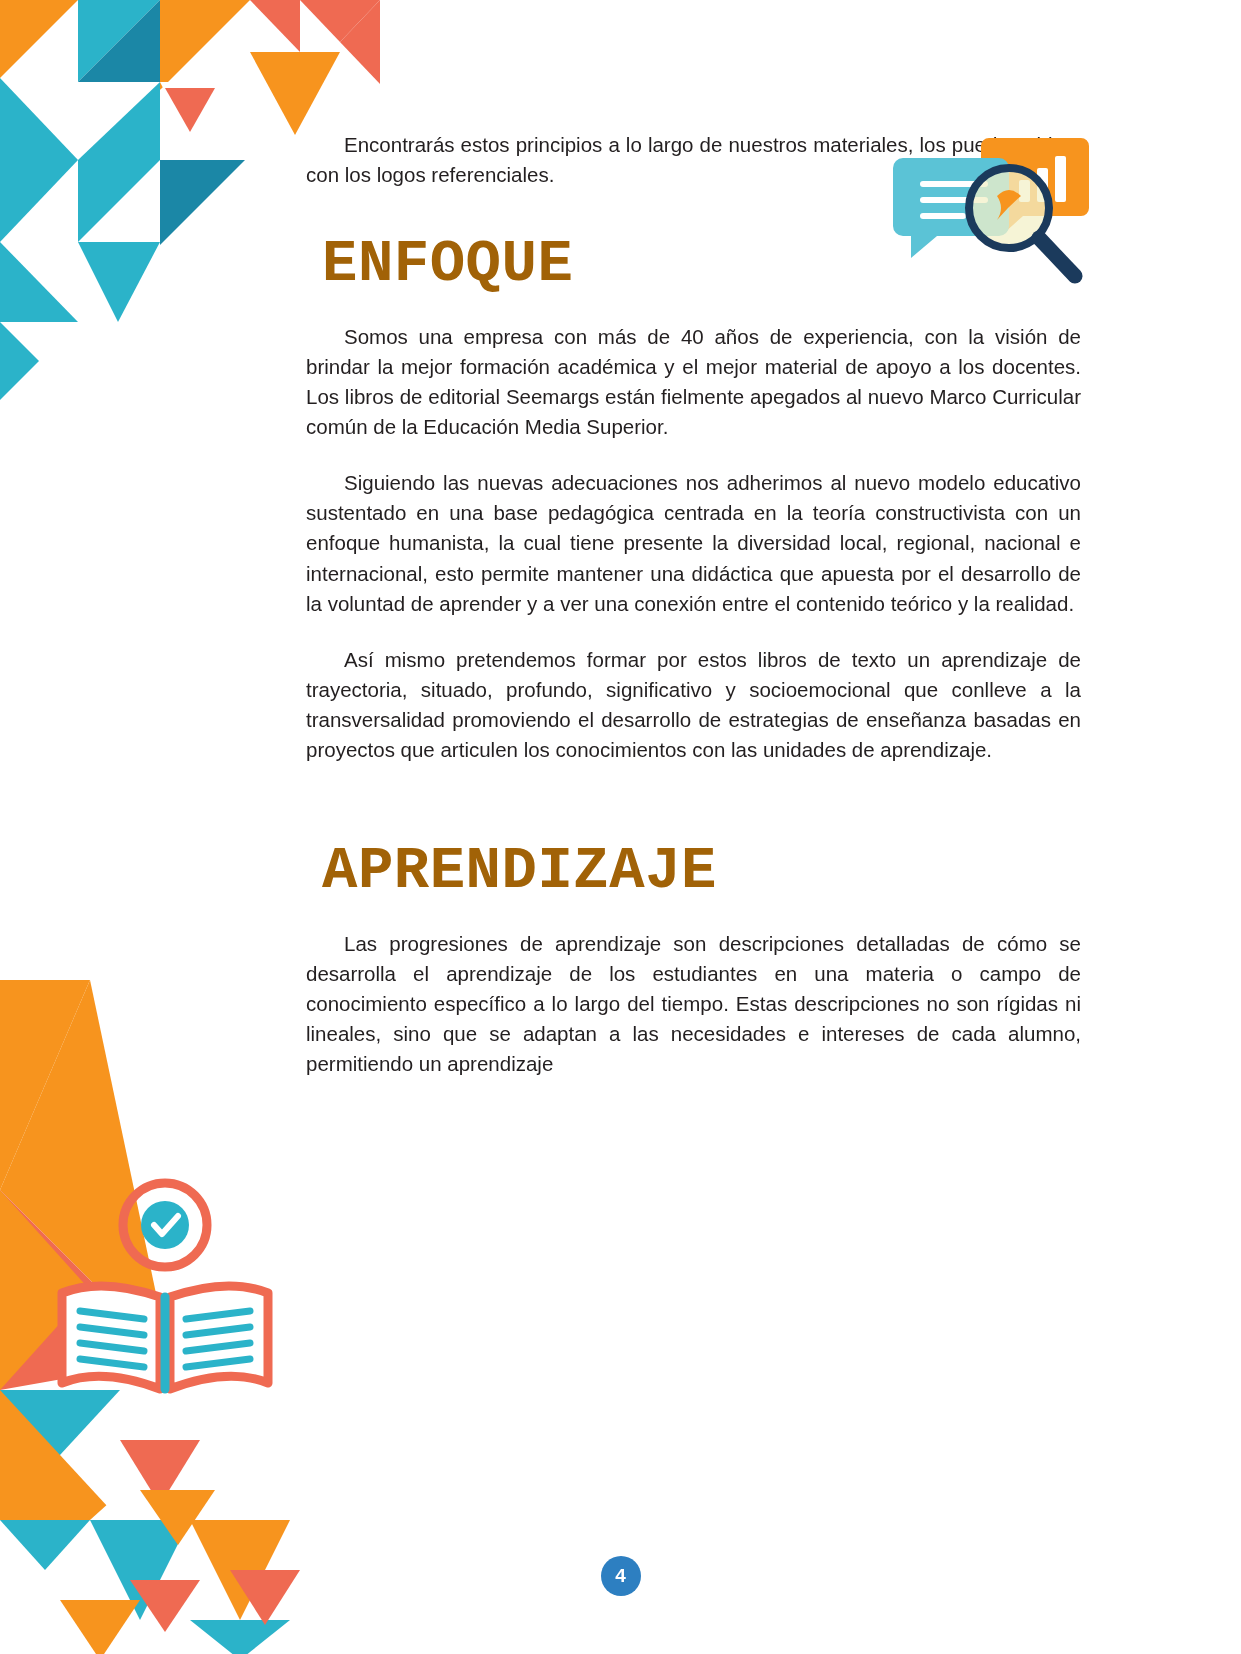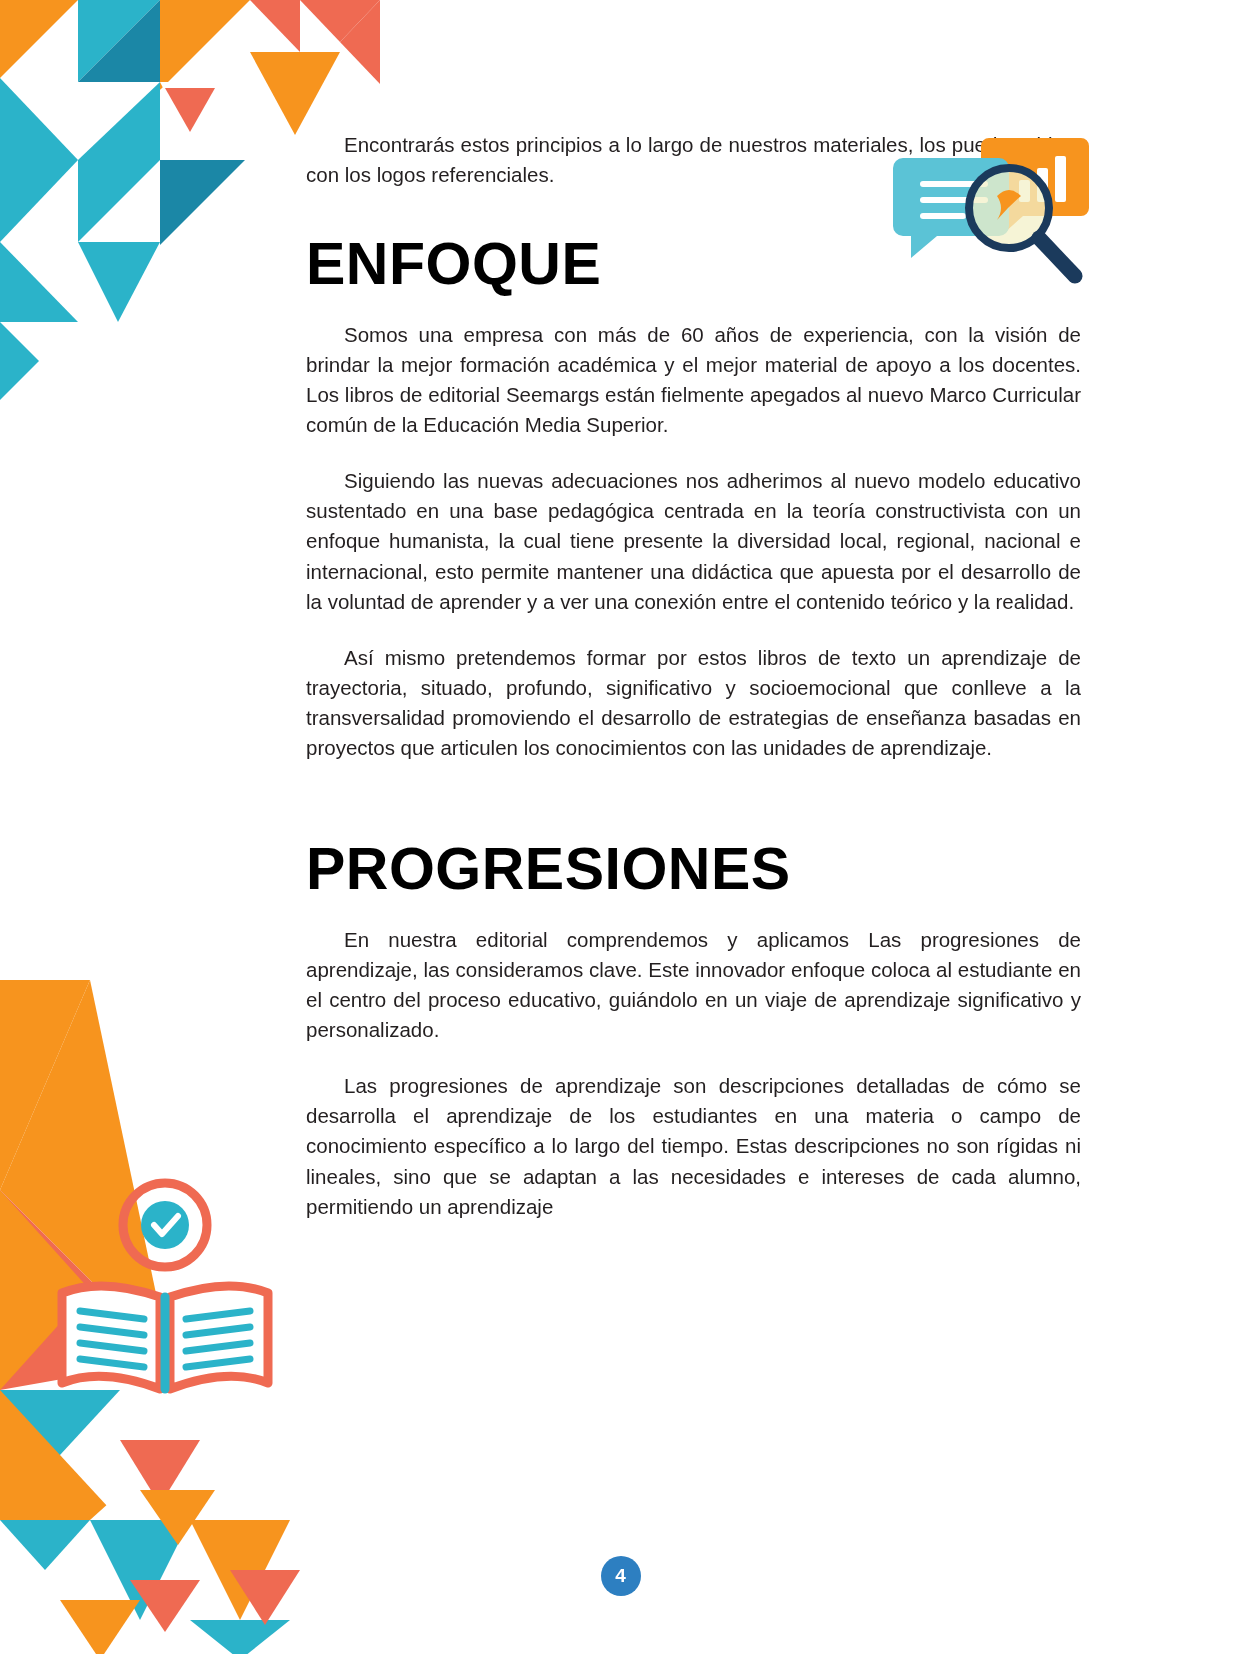--- a/index.html
+++ b/index.html
@@ -35,26 +35,26 @@
   p.body {
     font-size: 20.5px;
     line-height: 1.47;
     color: #231f20;
     margin: 0 0 26px 0;
     text-align: justify;
     text-indent: 38px;
   }
 
   h1.heading {
-    font-family: Liberation Sans, sans-serif;
+    font-family: Liberation Mono, monospace;
     font-weight: bold;
-    color: #000000;
+    color: #a16207;
     font-size: 59px;
     line-height: 1.38;
-    margin: 0;
+    margin: 16px;
     letter-spacing: 0.5px;
   }
   .heading-block { margin: 34px 0 14px 0; }
   .heading-block.second { margin-top: 66px; }
 
   
   #pedagogy-icon {
     position: absolute;
     right: -12px;
     top: 0px;
@@ -202,28 +202,27 @@
         <path d="M104 66 q12 -12 24 0 q-12 10 -24 24 q8 -12 0 -24" fill="#f7941e"></path>
       </svg>
     </div>
 
     <p class="body">Encontrarás estos principios a lo largo de nuestros materiales, los puedes ubicar con los logos referenciales.</p>
 
     <div class="heading-block">
       <h1 class="heading">ENFOQUE</h1>
     </div>
 
-    <p class="body">Somos una empresa con más de 60 años de experiencia, con la visión de brindar la mejor formación académica y el mejor material de apoyo a los docentes. Los libros de editorial Seemargs están fielmente apegados al nuevo Marco Curricular común de la Educación Media Superior.</p>
+    <p class="body">Somos una empresa con más de 40 años de experiencia, con la visión de brindar la mejor formación académica y el mejor material de apoyo a los docentes. Los libros de editorial Seemargs están fielmente apegados al nuevo Marco Curricular común de la Educación Media Superior.</p>
     <p class="body">Siguiendo las nuevas adecuaciones nos adherimos al nuevo modelo educativo sustentado en una base pedagógica centrada en la teoría constructivista con un enfoque humanista, la cual tiene presente la diversidad local, regional, nacional e internacional, esto permite mantener una didáctica que apuesta por el desarrollo de la voluntad de aprender y a ver una conexión entre el contenido teórico y la realidad.</p>
     <p class="body">Así mismo pretendemos formar por estos libros de texto un aprendizaje de trayectoria, situado, profundo, significativo y socioemocional que conlleve a la transversalidad promoviendo el desarrollo de estrategias de enseñanza basadas en proyectos que articulen los conocimientos con las unidades de aprendizaje.</p>
 
     <div class="heading-block second">
-      <h1 class="heading">PROGRESIONES</h1>
+      <h1 class="heading">APRENDIZAJE</h1>
     </div>
 
-    <p class="body">En nuestra editorial comprendemos y aplicamos Las progresiones de aprendizaje, las consideramos clave. Este innovador enfoque coloca al estudiante en el centro del proceso educativo, guiándolo en un viaje de aprendizaje significativo y personalizado.</p>
     <p class="body">Las progresiones de aprendizaje son descripciones detalladas de cómo se desarrolla el aprendizaje de los estudiantes en una materia o campo de conocimiento específico a lo largo del tiempo. Estas descripciones no son rígidas ni lineales, sino que se adaptan a las necesidades e intereses de cada alumno, permitiendo un aprendizaje</p>
 
   </div>
 
   <div class="page-number">4</div>
 
 </div>
 
 </body></html>

